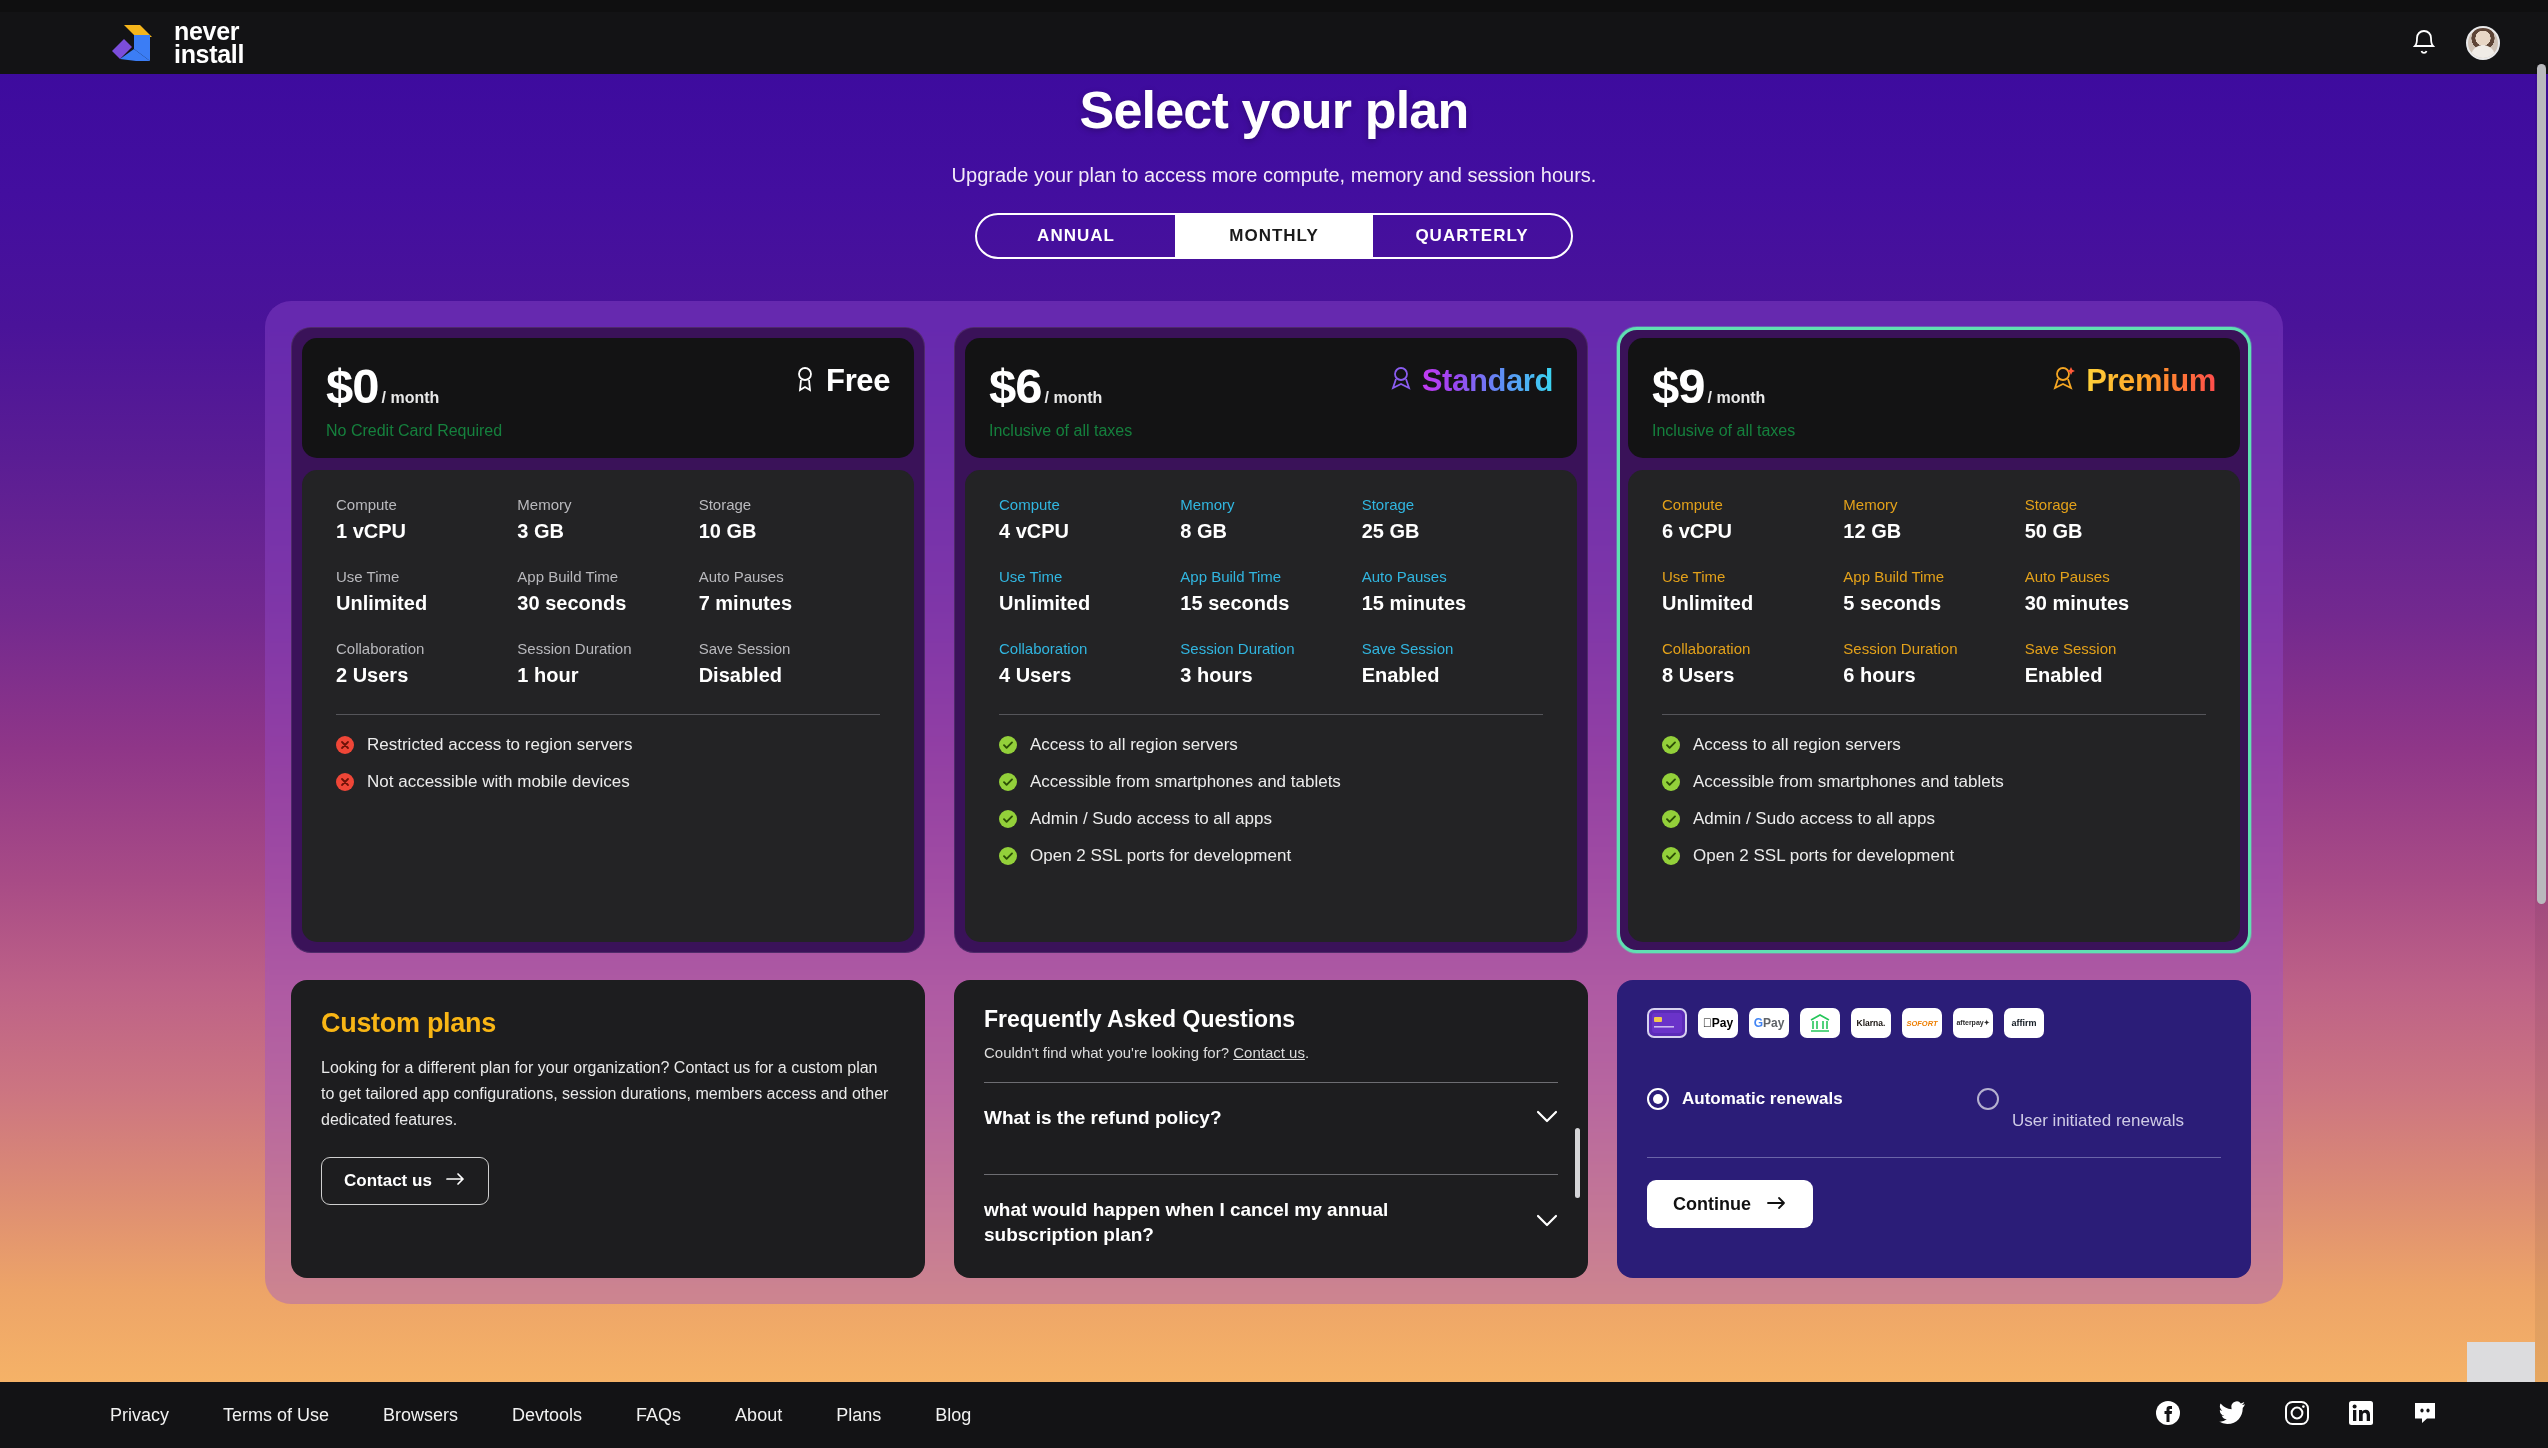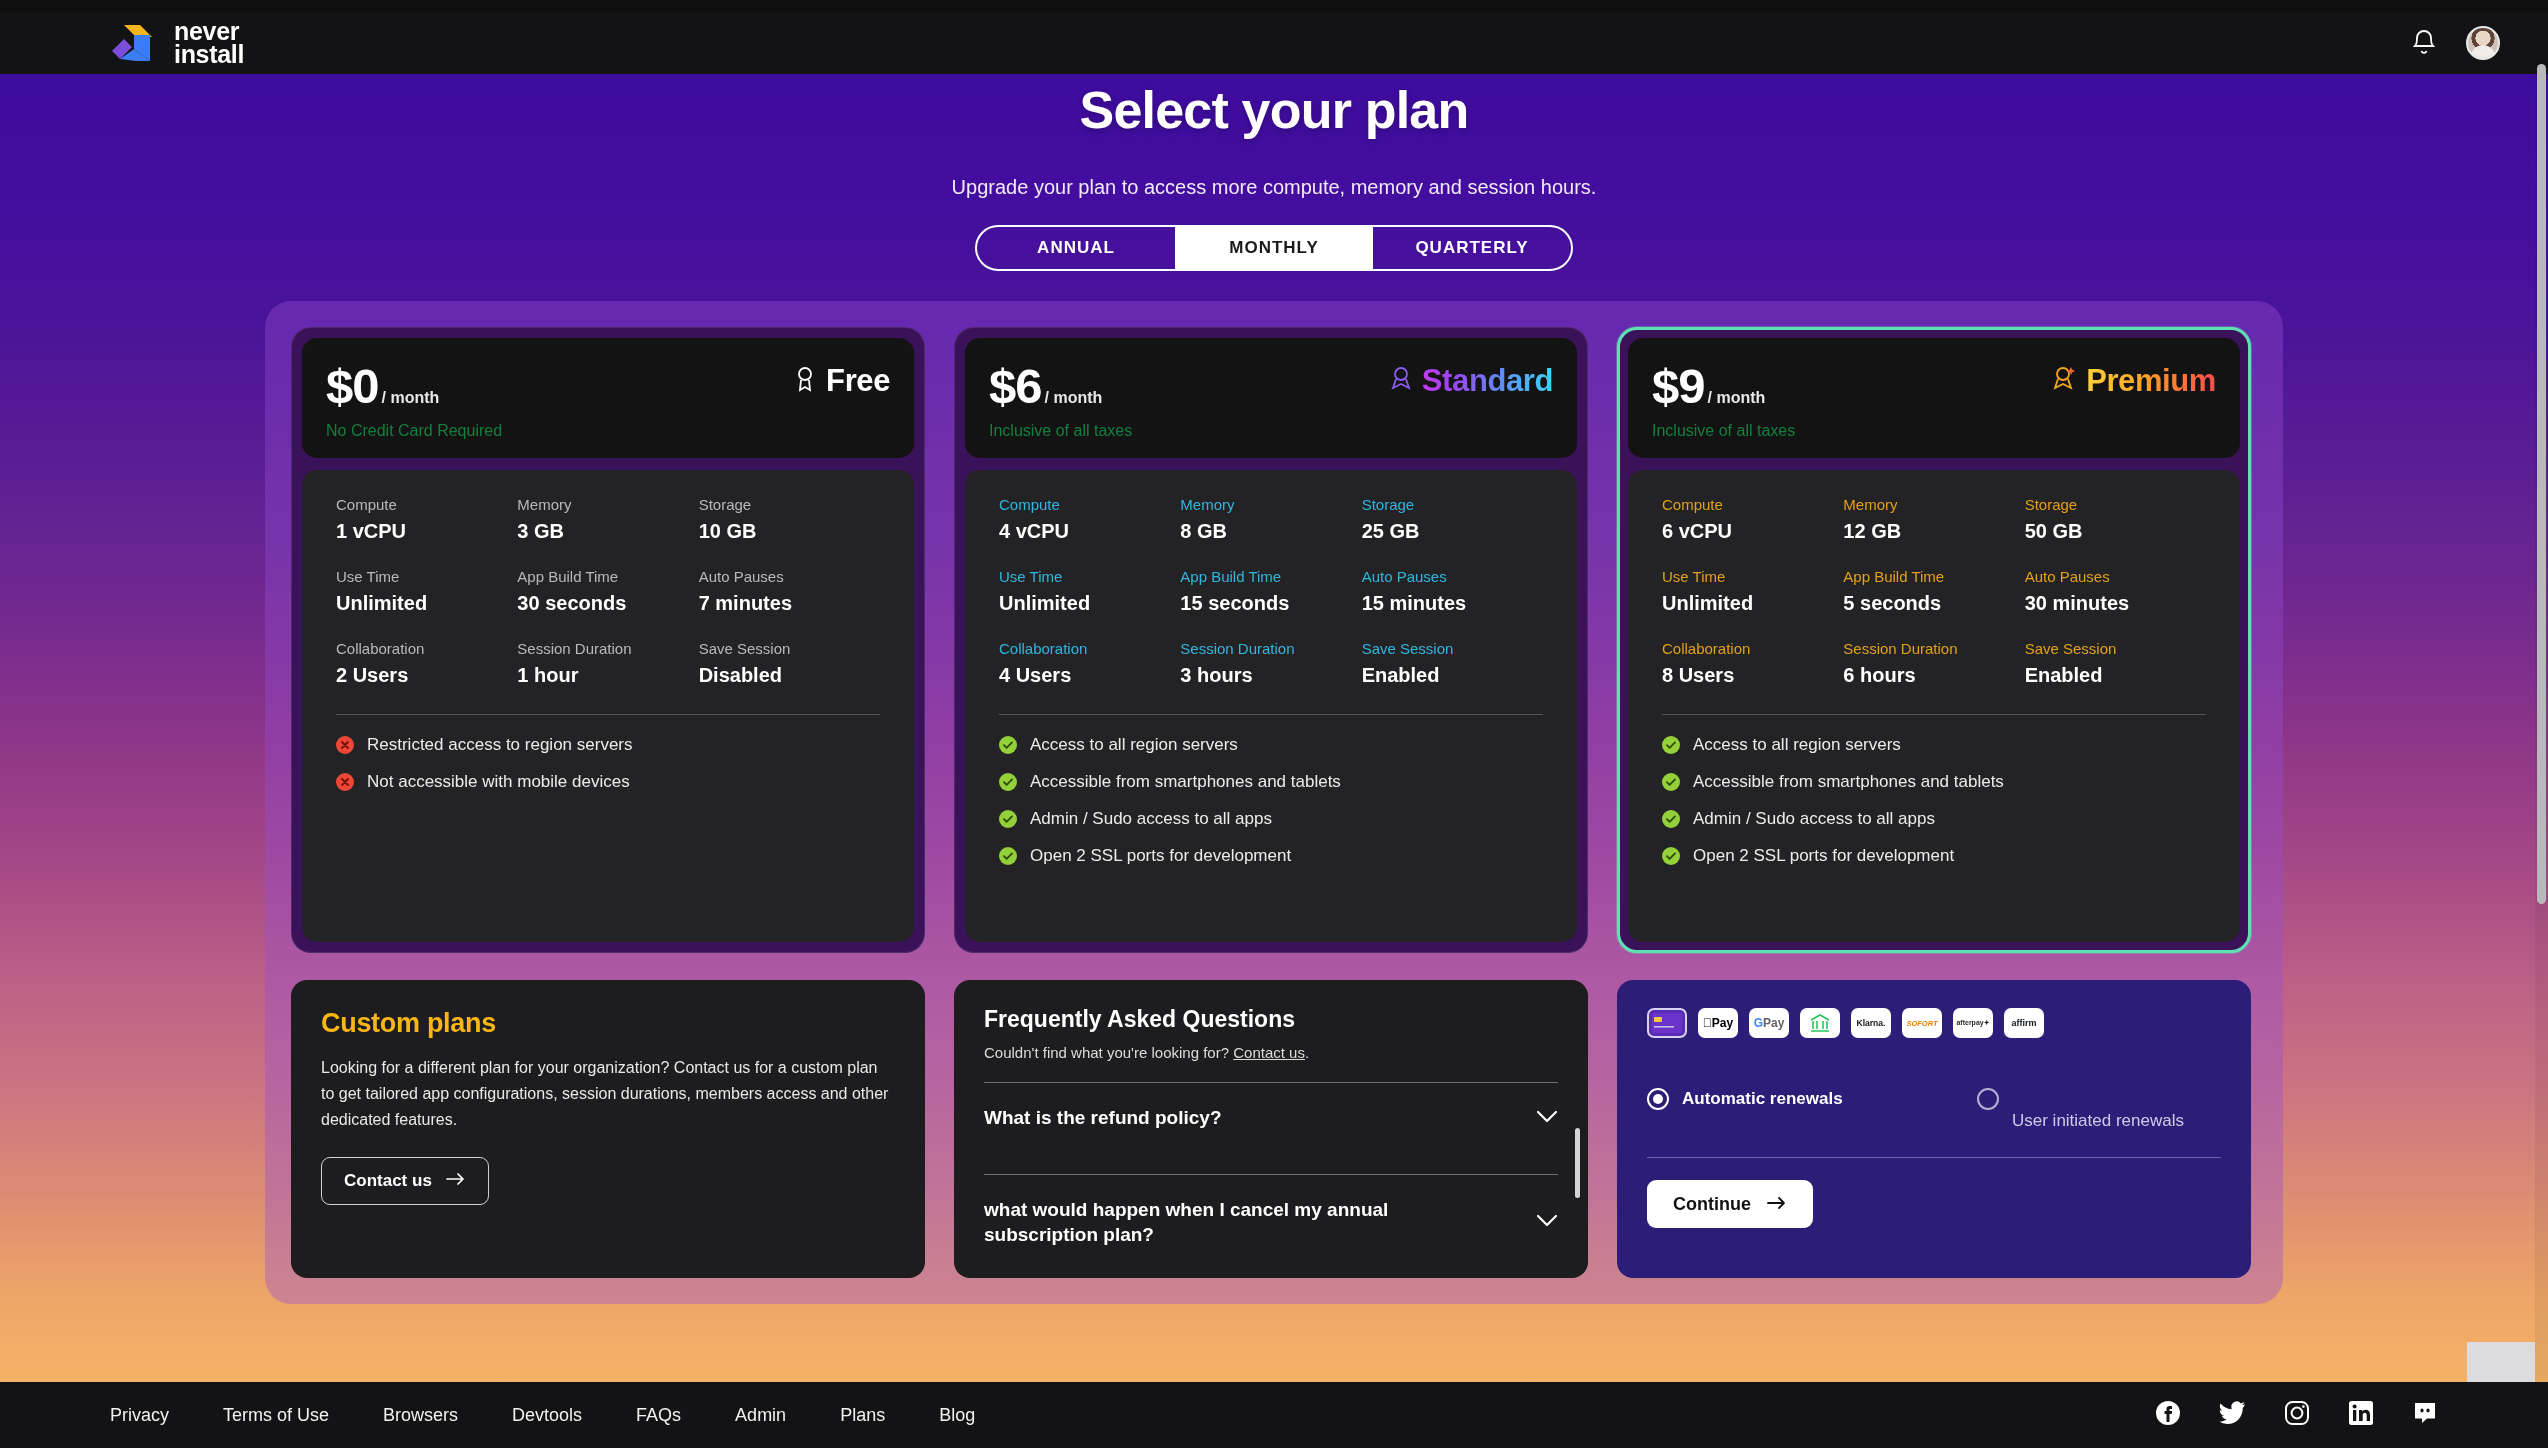--- a/index.html
+++ b/index.html
@@ -40,21 +40,21 @@
       #cc7581 78%, #dd8d73 86%, #eda468 93%, #f5b267 100%);
     overflow: hidden;
   }
 
   
   .hero { text-align: center; padding-top: 18px; }
   .hero h1 {
     color: #fff; font-size: 52px; font-weight: 700; letter-spacing: -0.8px;
     text-shadow: 0 2px 6px rgba(0,0,0,.25);
   }
-  .hero p { color: #f2eaf8; font-size: 20px; margin-top: 36px; font-weight: 400; }
+  .hero p { color: #f2eaf8; font-size: 20px; margin-top: 24px; font-weight: 400; }
   .seg {
     margin: 26px auto 0; width: 598px; height: 46px; border-radius: 23px;
     border: 2px solid #ffffff; display: flex; overflow: hidden; background: transparent;
   }
   .seg-btn {
     flex: 1; display: flex; align-items: center; justify-content: center;
     color: #fff; font-size: 17px; font-weight: 700; letter-spacing: 1px; cursor: pointer;
   }
   .seg-btn.active { background: #fff; color: #1a1a1a; }
 
@@ -619,21 +619,21 @@
 <div class="vthumb"></div>
 <div class="corner-box"></div>
 
 <div class="footer">
   <div class="fnav">
     <a href="#">Privacy</a>
     <a href="#">Terms of Use</a>
     <a href="#">Browsers</a>
     <a href="#">Devtools</a>
     <a href="#">FAQs</a>
-    <a href="#">Admin</a>
+    <a href="#">About</a>
     <a href="#">Plans</a>
     <a href="#">Blog</a>
   </div>
   <div class="social">
     <span>
       <svg width="26" height="26" viewBox="0 0 26 26">
           <circle cx="13" cy="13" r="12" fill="#fff"></circle>
           <path d="M15 9h2V6h-2.4C12.6 6 11.5 7.2 11.5 9.2V11H9.5v3h2v8h3v-8h2.2l.4-3H14.5V9.6c0-.4.2-.6.5-.6z" fill="#141416"></path>
         </svg>
     </span>

